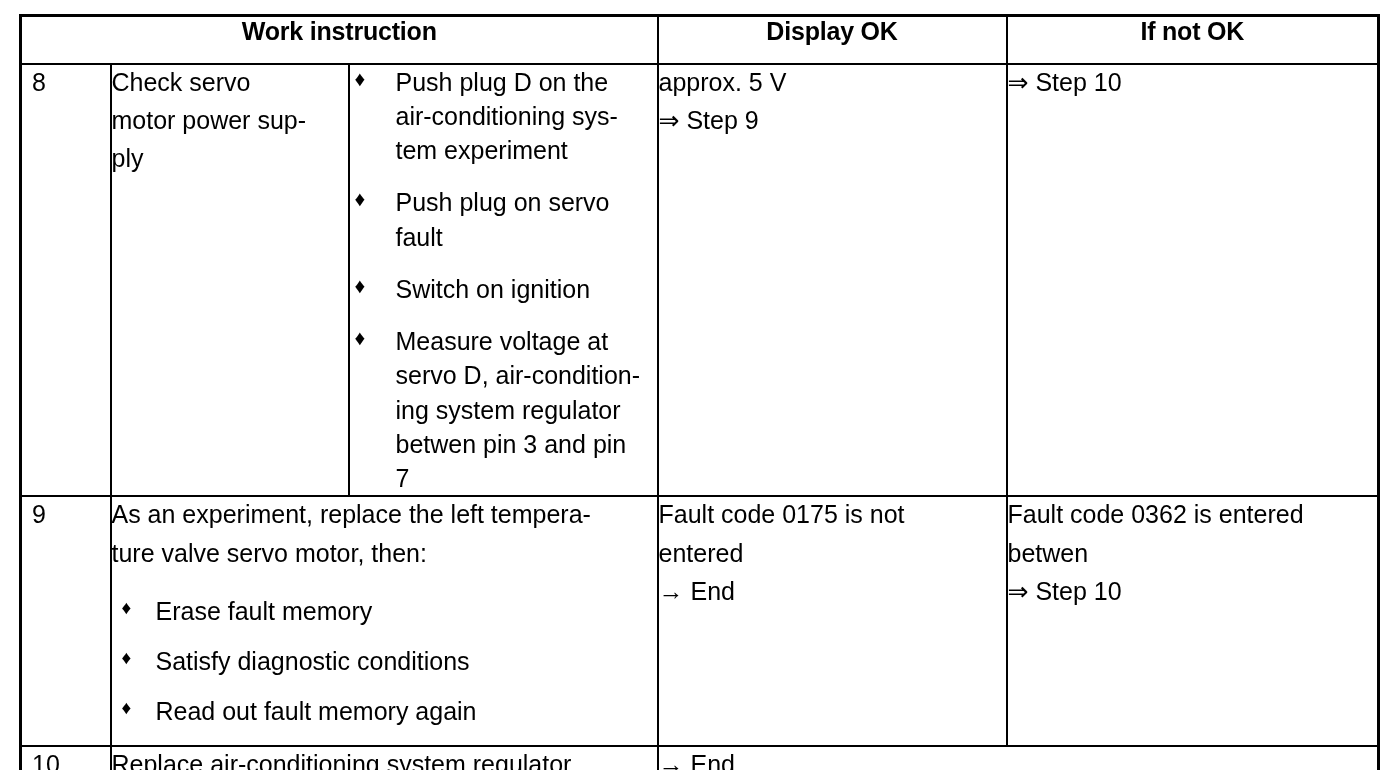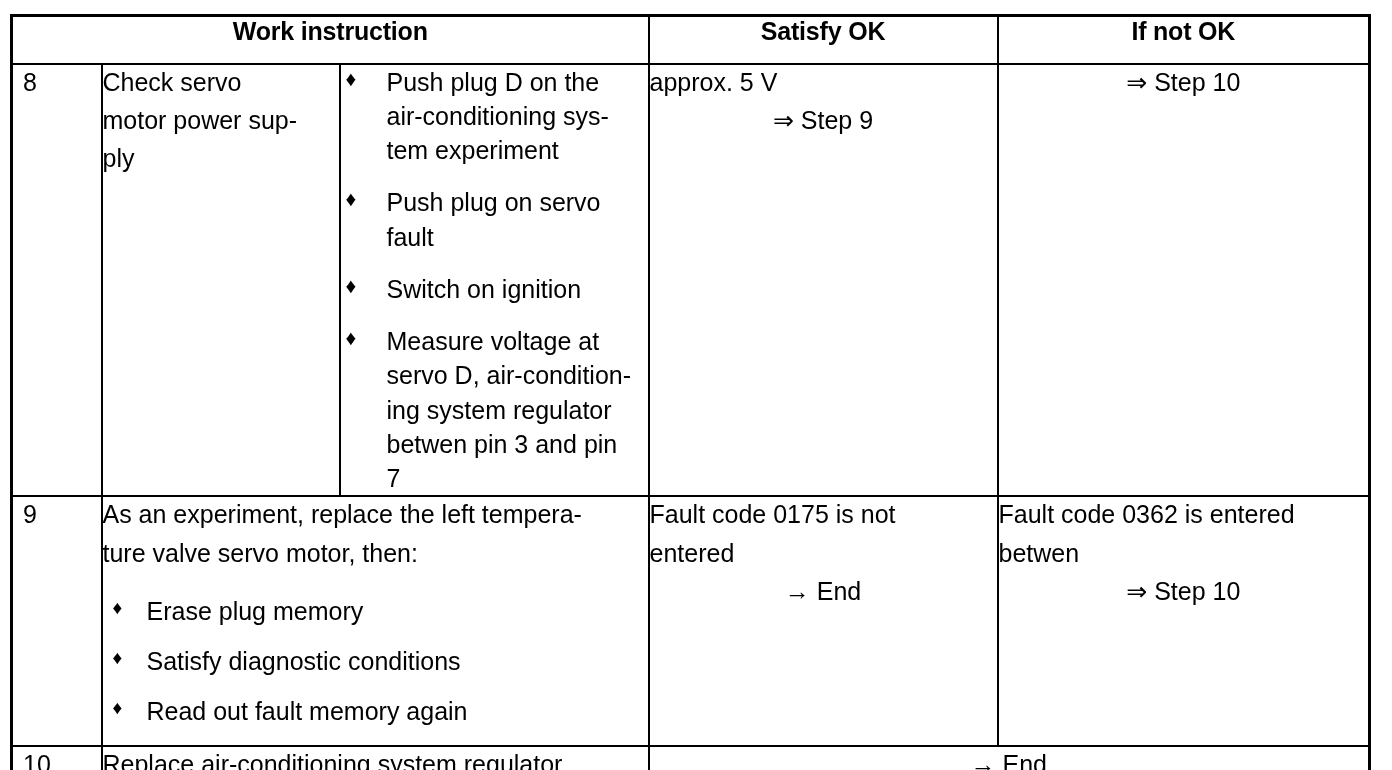--- a/index.html
+++ b/index.html
@@ -10,21 +10,21 @@
   body {
     width: 1392px;
     height: 770px;
     font-family: "Liberation Sans", sans-serif;
     color: #000000;
     overflow: hidden;
   }
 
   .sheet {
     position: absolute;
-    left: 10px;
+    left: 19px;
     top: 14px;
     width: 1332px;
     height: 726px;
     box-sizing: border-box;
   }
 
   table.wi-table {
     border-collapse: collapse;
     width: 100%;
     table-layout: fixed;
@@ -97,39 +97,39 @@
   ul.bullets.inline-list li {
     padding-left: 44px;
     margin-bottom: 16px;
   }
   ul.bullets.inline-list li .bullet-mark {
     left: 10px;
     font-size: 19px;
     top: 0;
   }
 
-  .arrow-line { white-space: nowrap; text-align: center; }
+  .arrow-line { white-space: nowrap; }
 </style>
 </head>
 <body>
 
 <div class="sheet">
   <table class="wi-table">
     <colgroup>
       <col class="c-step">
       <col class="c-instr">
       <col class="c-bullets">
       <col class="c-ok">
       <col class="c-notok">
     </colgroup>
 
     <thead>
       <tr class="hdr-h">
         <th class="hdr-cell" colspan="3">Work instruction</th>
-        <th class="hdr-cell">Satisfy OK</th>
+        <th class="hdr-cell">Display OK</th>
         <th class="hdr-cell">If not OK</th>
       </tr>
     </thead>
 
     <tbody>
 
       <tr>
         <td class="cell num">8</td>
 
         <td class="cell tight">
@@ -178,21 +178,21 @@
 
       <tr>
         <td class="cell num">9</td>
 
         <td class="cell" colspan="2">
           <p class="para">As an experiment, replace the left tempera-</p>
           <p class="para">ture valve servo motor, then:</p>
           <ul class="bullets inline-list">
             <li>
               <span class="bullet-mark">♦</span>
-              <span>Erase plug memory</span>
+              <span>Erase fault memory</span>
             </li>
             <li>
               <span class="bullet-mark">♦</span>
               <span>Satisfy diagnostic conditions</span>
             </li>
             <li>
               <span class="bullet-mark">♦</span>
               <span>Read out fault memory again</span>
             </li>
           </ul>

